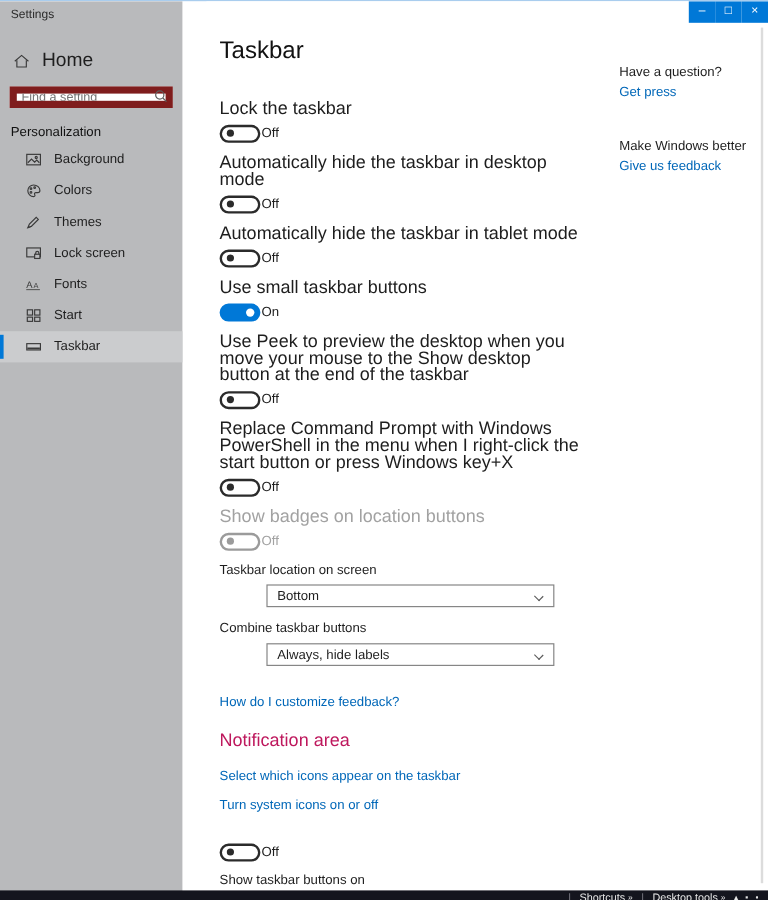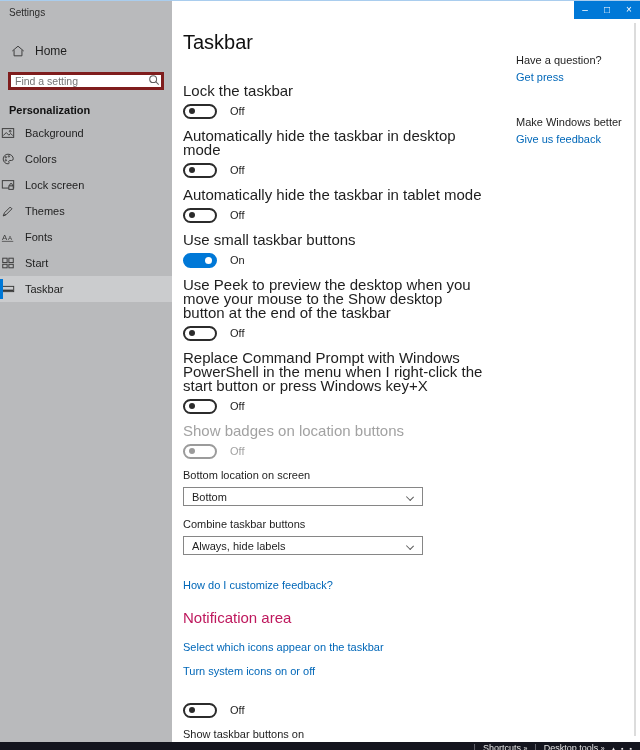--- a/index.html
+++ b/index.html
@@ -1,56 +1,56 @@
 <!DOCTYPE html>
 <html><head>
 <meta charset="utf-8">
 <style>
   * { margin:0; padding:0; box-sizing:border-box; }
   html,body { width:640px; height:750px; }
   body { font-family:"Liberation Sans", sans-serif; background:#fff; }
   .window { position:relative; width:640px; height:750px; overflow:hidden; background:#fff; border-top:1px solid #a9cdee; }
 
   
-  .sidebar { position:absolute; left:0; top:0; width:172px; height:742px; background:#b9babc; color:#222; }
+  .sidebar { position:absolute; left:0; top:0; width:152px; height:742px; background:#b9babc; color:#222; }
   .app-title { font-size:10px; color:#2b2b2b; padding:6px 0 0 9px; }
-  .side-home { display:flex; align-items:center; gap:10px; margin:22px 0 0 11px; font-size:12px; color:#1e1e1e; height:22px; cursor:default; }
+  .side-home { display:flex; align-items:center; gap:10px; margin:22px 0 0 11px; font-size:16px; color:#1e1e1e; height:22px; cursor:default; }
   .side-search { position:relative; margin:9px 8px 0 8px; }
-  .side-search input { width:100%; height:18px; border:3px solid #7f1d1d; background:#fff; font-size:10.5px; padding:0 18px 0 4px; color:#444; outline:none; font-family:"Liberation Sans", sans-serif; }
+  .side-search input { width:100%; height:18px; border:6px solid #7f1d1d; background:#fff; font-size:10.5px; padding:0 18px 0 4px; color:#444; outline:none; font-family:"Liberation Sans", sans-serif; }
   .side-search input::placeholder { color:#757575; }
   .search-glyph { position:absolute; right:4px; top:3px; width:12px; height:12px; }
-  .side-section { font-size:11px; font-weight:bold; color:#111; margin:14px 0 4px 9px; }
-  .side-item { position:relative; display:flex; align-items:center; gap:10px; height:26px; padding-left:1px; font-size:11px; color:#1e1e1e; cursor:default; }
+  .side-section { font-size:11px; font-weight:normal; color:#111; margin:14px 0 4px 9px; }
+  .side-item { position:relative; display:flex; align-items:center; gap:10px; height:26px; padding-left:21px; font-size:11px; color:#1e1e1e; cursor:default; }
   .side-item .ico { width:14px; height:14px; color:#3a3a3a; flex:0 0 14px; }
   .side-item.selected { background:#cbccce; }
   .side-item.selected::before { content:""; position:absolute; left:0; top:3px; bottom:3px; width:3px; background:#0078d7; }
 
   
   .win-controls { position:absolute; top:0; right:0; display:flex; z-index:5; }
   .win-btn { width:22px; height:18px; background:#0078d7; color:#fff; font-size:10px; display:flex; align-items:center; justify-content:center; line-height:1; }
 
   
   .main { position:absolute; left:172px; top:0; right:0; bottom:0; background:#fff; }
   .content { padding:30px 0 0 11px; width:320px; }
   h1.page-title { font-size:20px; font-weight:normal; color:#111; margin-bottom:30px; }
   .group { margin-bottom:5px; }
   .g-label { font-size:15px; color:#1e1e1e; line-height:14px; max-width:300px; margin-bottom:4px; }
-  .toggle-row { display:flex; align-items:center; gap:13px; height:18px; margin-bottom:9px; }
+  .toggle-row { display:flex; align-items:center; gap:1px; height:18px; margin-bottom:9px; }
   .toggle { position:relative; width:34px; height:15px; border:2px solid #2b2b2b; border-radius:9px; background:#fff; cursor:pointer; }
   .toggle .knob { position:absolute; left:4px; top:2.5px; width:6px; height:6px; border-radius:50%; background:#2b2b2b; }
   .toggle.on { background:#0078d7; border-color:#0078d7; }
   .toggle.on .knob { left:auto; right:3px; top:2px; width:7px; height:7px; background:#fff; }
   .toggle.disabled { border-color:#9b9b9b; }
   .toggle.disabled .knob { background:#9b9b9b; }
   .t-state { font-size:11px; color:#1e1e1e; }
   .group.disabled .g-label, .group.disabled .t-state { color:#a2a2a2; }
 
   .dd-group { margin-bottom:12px; }
   .dd-label { font-size:11px; color:#1e1e1e; margin-bottom:6px; }
-  .dropdown { position:relative; width:240px; height:19px; border:1px solid #868686; background:#fff; font-size:11px; color:#1e1e1e; display:flex; align-items:center; padding-left:8px; cursor:pointer; }
+  .dropdown { position:relative; width:240px; height:19px; border:1px solid #868686; background:#fff; font-size:11px; color:#1e1e1e; display:flex; align-items:center; padding-left:8px; cursor:pointer;margin-left:39px; }
   .dropdown .chev { position:absolute; right:9px; top:6px; width:6px; height:6px; border-right:1px solid #5a5a5a; border-bottom:1px solid #5a5a5a; transform:rotate(45deg) scaleY(0.9); }
 
   a.link { font-size:11px; color:#0067b8; text-decoration:none; display:inline-block; cursor:pointer; }
   .sec-heading { font-size:15px; color:#be185d; font-weight:normal; }
 
   .spacer8 { height:8px; } .spacer16 { height:16px; } .spacer11 { height:11px; }
   .spacer6 { height:6px; }
 
   
   .help-col { position:absolute; left:516px; top:53px; width:135px; font-size:11px; }
@@ -104,32 +104,32 @@
       <svg class="ico" viewBox="0 0 16 16" fill="none" stroke="currentColor" stroke-width="1.1">
           <path d="M8 2.5 a5.5 5.5 0 1 0 0 11 c1.5 0 1.5-1.2 1-2 c-.5-.8 0-1.8 1.2-1.8 H12 a2 2 0 0 0 2-2 C14 5 11.5 2.5 8 2.5 Z"></path>
           <circle cx="5.5" cy="6" r="0.8"></circle>
           <circle cx="9" cy="5" r="0.8"></circle>
           <circle cx="5.5" cy="9.5" r="0.8"></circle>
         </svg>
       <span>Colors</span>
     </div>
     <div class="side-item">
       <svg class="ico" viewBox="0 0 16 16" fill="none" stroke="currentColor" stroke-width="1.1">
+          <path d="M2.5 13.5 L4 10 L10.5 3.5 L12.5 5.5 L6 12 Z"></path>
+          <path d="M2.5 13.5 L6 12"></path>
+        </svg>
+      <span>Themes</span>
+    </div>
+    <div class="side-item">
+      <svg class="ico" viewBox="0 0 16 16" fill="none" stroke="currentColor" stroke-width="1.1">
           <rect x="1.5" y="3" width="13" height="8.5"></rect>
           <rect x="9" y="9" width="5" height="4" fill="#b9babc"></rect>
           <path d="M10 9 v-1.2 a1.5 1.5 0 0 1 3 0 V9"></path>
         </svg>
       <span>Lock screen</span>
-    </div>
-    <div class="side-item">
-      <svg class="ico" viewBox="0 0 16 16" fill="none" stroke="currentColor" stroke-width="1.1">
-          <path d="M2.5 13.5 L4 10 L10.5 3.5 L12.5 5.5 L6 12 Z"></path>
-          <path d="M2.5 13.5 L6 12"></path>
-        </svg>
-      <span>Themes</span>
     </div>
     <div class="side-item">
       <svg class="ico" viewBox="0 0 16 16" fill="currentColor">
           <text x="1" y="11" font-size="9" font-family="Liberation Sans, sans-serif">A</text>
           <text x="8" y="11" font-size="7" font-family="Liberation Sans, sans-serif">A</text>
           <path d="M1 13 h13" stroke="currentColor" stroke-width="0.8"></path>
         </svg>
       <span>Fonts</span>
     </div>
     <div class="side-item">
@@ -230,21 +230,21 @@
         <div class="g-label">Show badges on location buttons</div>
         <div class="toggle-row">
           <div class="toggle disabled">
               <div class="knob"></div>
             </div>
           <span class="t-state">Off</span>
         </div>
       </div>
 
       <div class="dd-group">
-        <div class="dd-label">Bottom location on screen</div>
+        <div class="dd-label">Taskbar location on screen</div>
         <div class="dropdown">
           <span>Bottom</span>
           <span class="chev"></span>
         </div>
       </div>
 
       <div class="dd-group">
         <div class="dd-label">Combine taskbar buttons</div>
         <div class="dropdown">
           <span>Always, hide labels</span>

